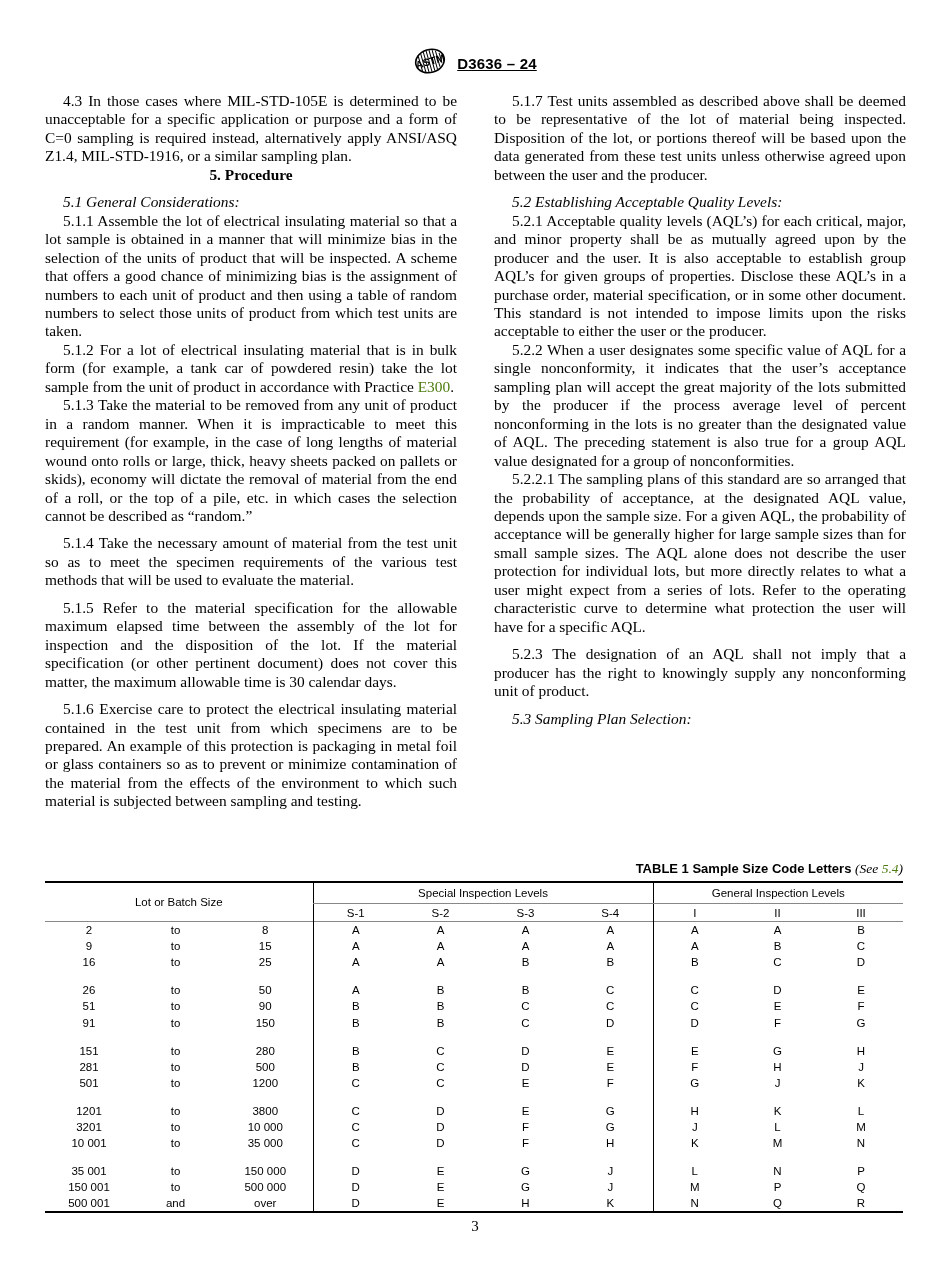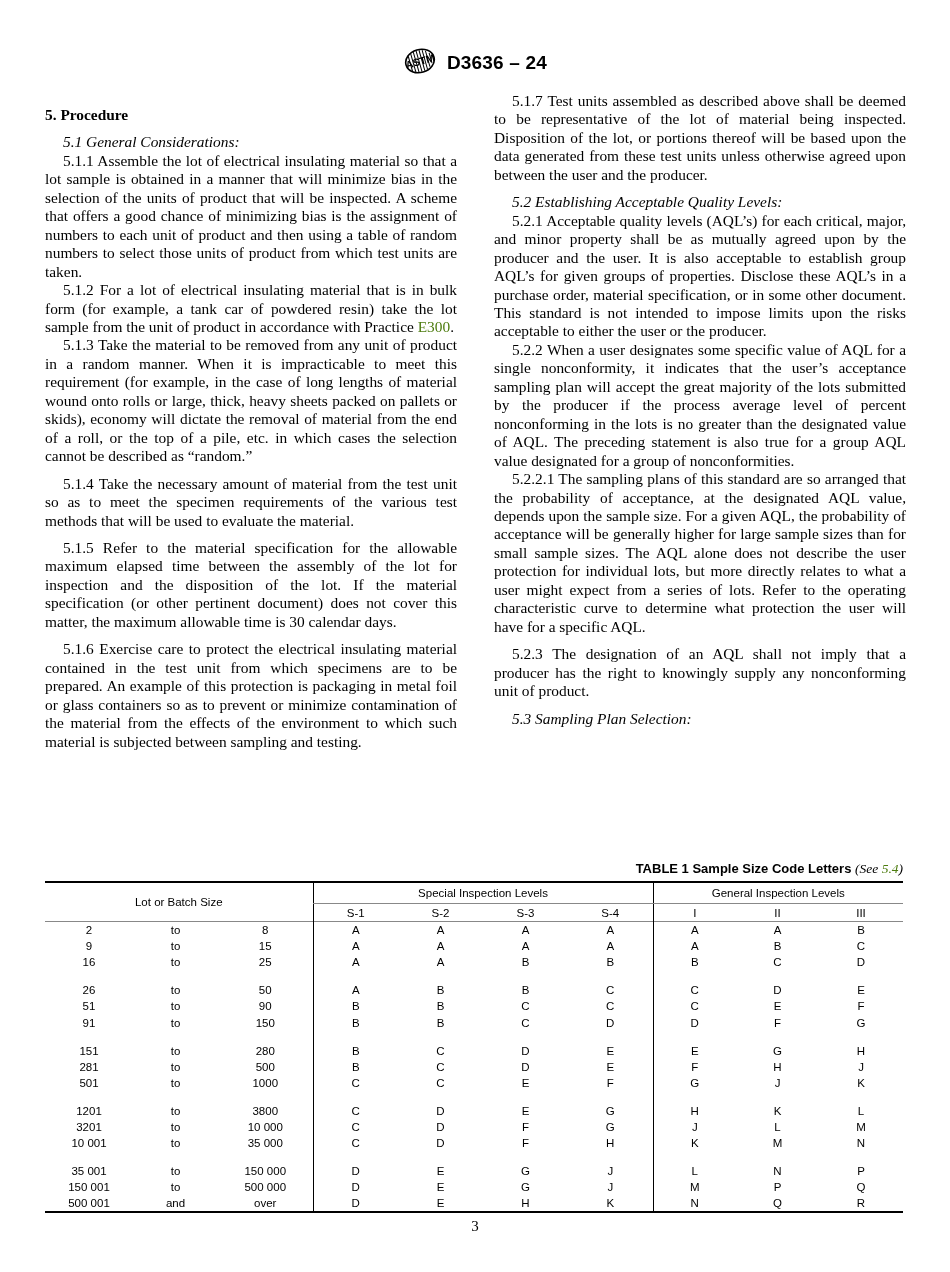--- a/index.html
+++ b/index.html
@@ -32,23 +32,24 @@
     align-items: center;
     justify-content: center;
     gap: 10px;
   }
   .astm-logo {
     display: block;
   }
   .doc-designation {
     font-family: "Liberation Sans", sans-serif;
     font-weight: bold;
-    font-size: 19px;
+    font-size: 15px;
     letter-spacing: 0.2px;
     white-space: nowrap;
+    text-decoration: underline;
   }
 
   
   .columns {
     position: absolute;
     top: 92px;
     left: 45px;
     width: 862px;
     display: flex;
     gap: 37px;
@@ -68,21 +69,21 @@
     text-indent: 18px;
   }
   .sec-head {
     font-weight: bold;
     font-size: 15.4px;
     line-height: 18.45px;
     margin: 0;
     text-align: left;
   }
   .space-before {
-    margin-top: 14px;
+    text-align: center;
   }
   .space-before-sm {
     margin-top: 9px;
   }
   .ital {
     font-style: italic;
   }
   .link {
     color: #4d7c0f;
   }
@@ -165,20 +166,21 @@
         <text x="17" y="17" text-anchor="middle" font-family="Liberation Sans, sans-serif" font-size="10.5" font-weight="bold" fill="#000" transform="rotate(-16 17 13)">ASTM</text>
       </svg>
     </span>
     <span class="doc-designation">D3636 – 24</span>
   </div>
 
   <div class="columns">
 
     <div class="col">
 
+      <p class="indent">4.3  In those cases where MIL-STD-105E is determined to be unacceptable for a specific application or purpose and a form of C=0 sampling is required instead, alternatively apply ANSI/ASQ Z1.4, MIL-STD-1916, or a similar sampling plan.</p>
 
       <p class="sec-head space-before">5.  Procedure</p>
 
       <p class="indent ital space-before-sm">5.1  General Considerations:</p>
 
       <p class="indent">5.1.1  Assemble the lot of electrical insulating material so that a lot sample is obtained in a manner that will minimize bias in the selection of the units of product that will be inspected. A scheme that offers a good chance of minimizing bias is the assignment of numbers to each unit of product and then using a table of random numbers to select those units of product from which test units are taken.</p>
 
       <p class="indent"><span>5.1.2  For a lot of electrical insulating material that is in bulk form (for example, a tank car of powdered resin) take the lot sample from the unit of product in accordance with Practice </span><span class="link">E300</span><span>.</span></p>
 
       <p class="indent">5.1.3  Take the material to be removed from any unit of product in a random manner. When it is impracticable to meet this requirement (for example, in the case of long lengths of material wound onto rolls or large, thick, heavy sheets packed on pallets or skids), economy will dictate the removal of material from the end of a roll, or the top of a pile, etc. in which cases the selection cannot be described as “random.”</p>
@@ -362,21 +364,21 @@
             <td>C</td>
             <td>D</td>
             <td>E</td>
             <td class="vdiv-l">F</td>
             <td>H</td>
             <td>J</td>
           </tr>
           <tr class="drow">
             <td>501</td>
             <td>to</td>
-            <td>1000</td>
+            <td>1200</td>
             <td class="vdiv-l">C</td>
             <td>C</td>
             <td>E</td>
             <td>F</td>
             <td class="vdiv-l">G</td>
             <td>J</td>
             <td>K</td>
           </tr>
           <tr class="gap">
             <td></td>

